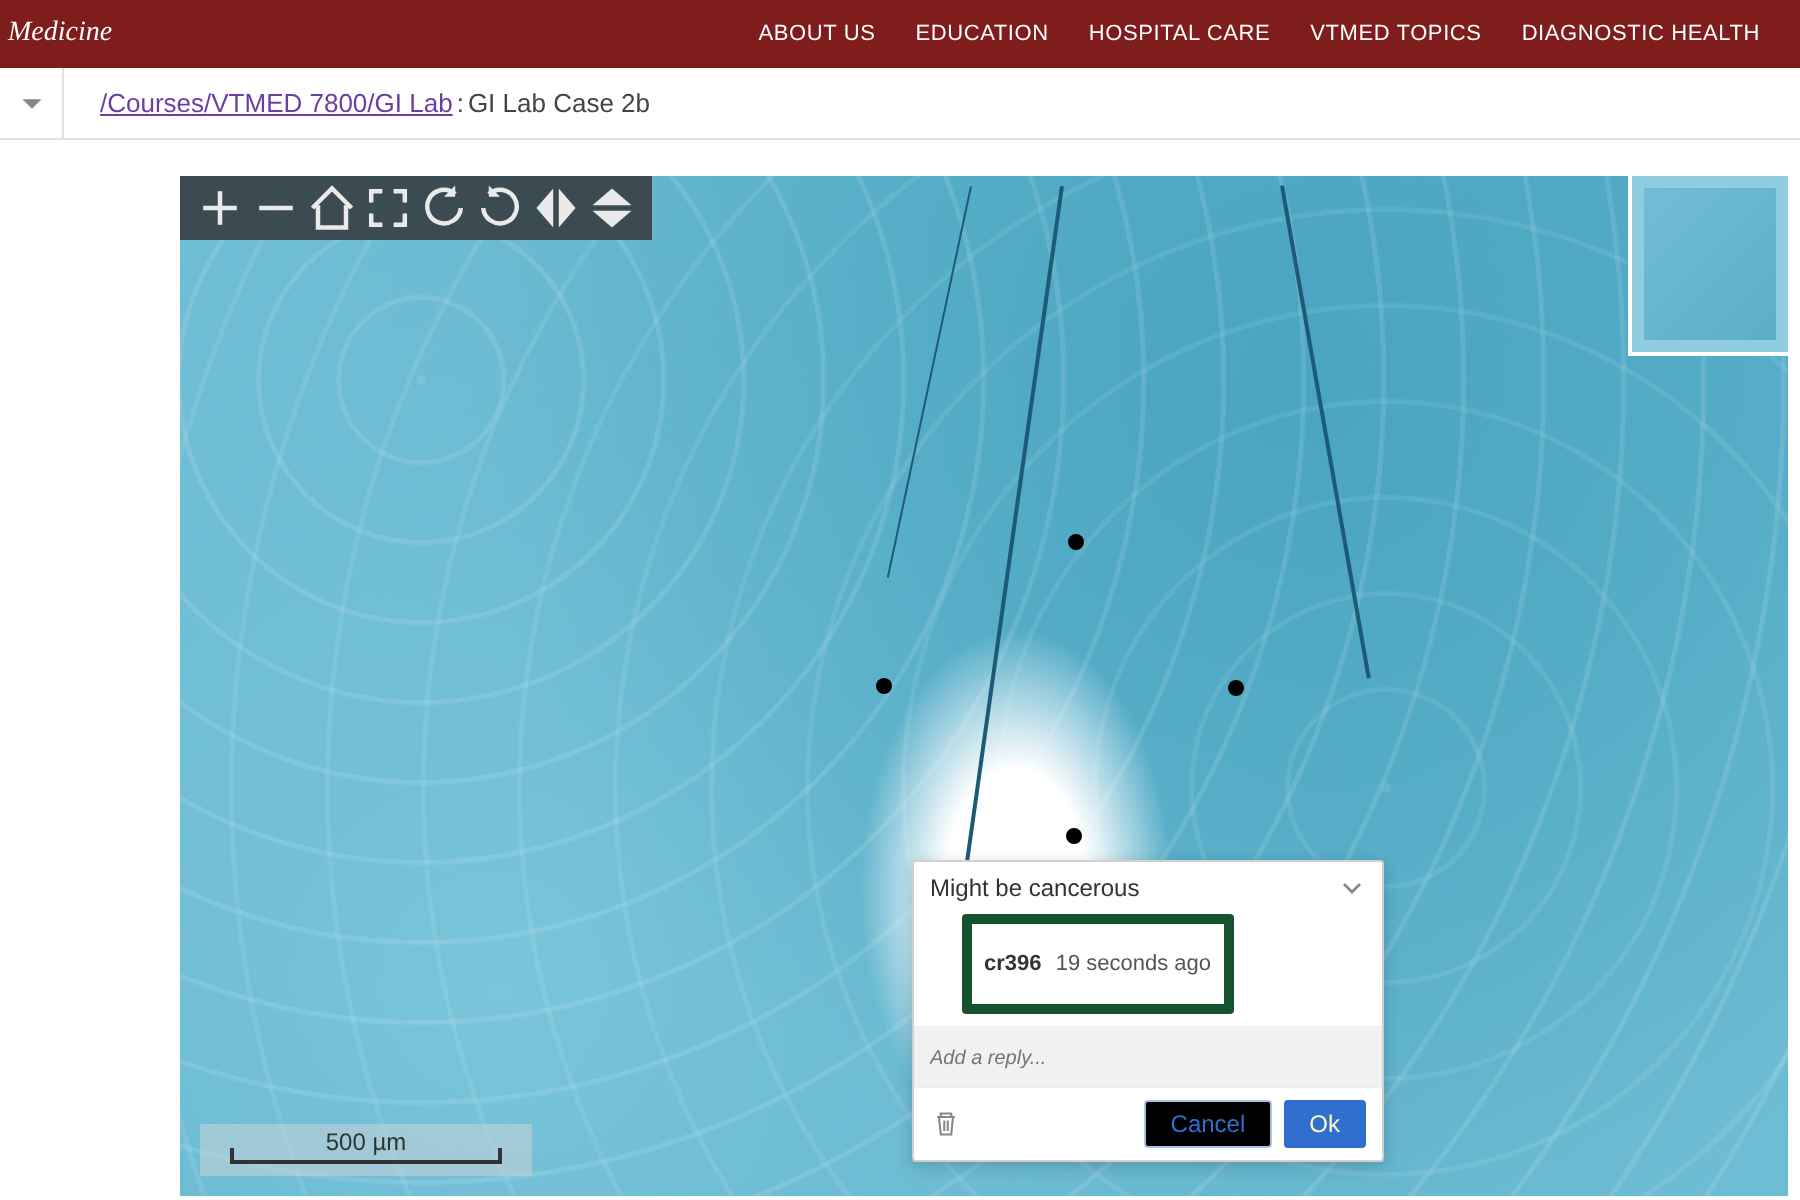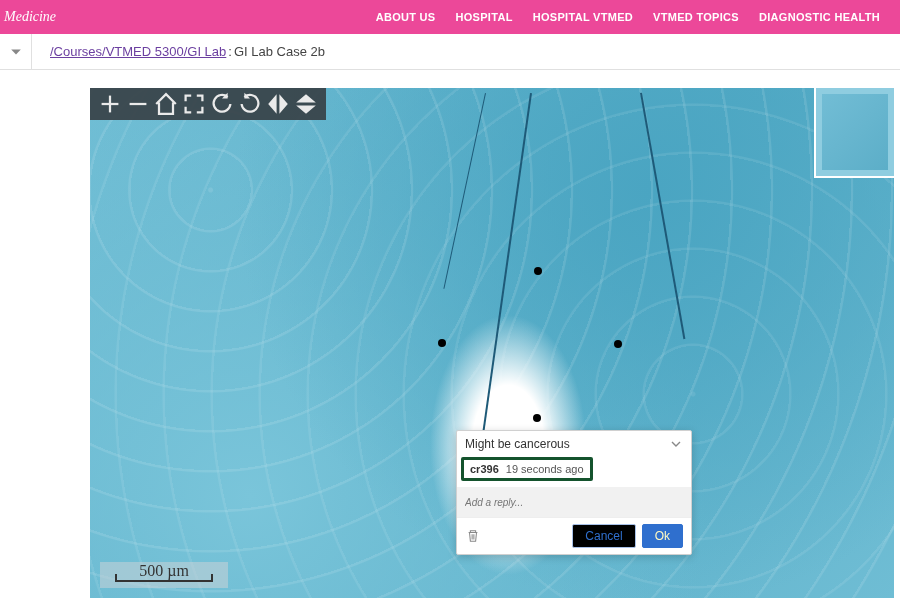--- a/index.html
+++ b/index.html
@@ -1,20 +1,20 @@
 <!DOCTYPE html>
 <html><head>
 <meta charset="utf-8">
 <style>
   * { box-sizing: border-box; margin: 0; padding: 0; }
   html, body { width: 900px; height: 600px; font-family: Arial, Helvetica, sans-serif; overflow: hidden; background: #fff; }
-  .topbar { background: #ec4899; height: 34px; display: flex; align-items: center; justify-content: space-between; padding: 0 20px 0 0; }
+  .topbar { background: #7f1d1d; height: 34px; display: flex; align-items: center; justify-content: space-between; padding: 0 20px 0 0; }
   .topbar-left { color: #fff; font-style: italic; font-family: Georgia, serif; font-size: 14px; padding-left: 4px; }
   .topbar-right { display: flex; gap: 20px; }
-  .topnav-link { color: #fff; font-size: 11px; font-weight: bold; letter-spacing: 0.3px; cursor: pointer; }
+  .topnav-link { color: #fff; font-size: 11px; font-weight: normal; letter-spacing: 0.3px; cursor: pointer; }
   .subbar { height: 36px; border-bottom: 1px solid #e0e0e0; display: flex; align-items: center; padding-left: 50px; font-size: 13px; }
   .breadcrumb-link { color: #6b3fa0; text-decoration: underline; cursor: pointer; }
   .breadcrumb-rest { color: #444; margin-left: 2px; }
   .left-edge { position: absolute; left: 0; top: 34px; width: 32px; height: 36px; border-right: 1px solid #e0e0e0; border-bottom: 1px solid #e0e0e0; display: flex; align-items: center; justify-content: center; cursor: pointer; }
   .left-edge svg { width: 12px; height: 12px; fill: #888; }
   .viewer-wrap { position: absolute; left: 90px; top: 88px; width: 804px; height: 510px; background: #5fb6cf; overflow: hidden; }
   .slide-bg {
     position: absolute; inset: 0;
     background:
       radial-gradient(ellipse 120px 200px at 52% 70%, #ffffff 0%, #ffffff 30%, rgba(255,255,255,0) 65%),
@@ -30,61 +30,61 @@
     repeating-radial-gradient(circle at 15% 20%, rgba(255,255,255,0.18) 0, rgba(255,255,255,0.18) 2px, transparent 3px, transparent 40px),
     repeating-radial-gradient(circle at 75% 60%, rgba(255,255,255,0.14) 0, rgba(255,255,255,0.14) 2px, transparent 3px, transparent 48px);
     mix-blend-mode: screen; opacity:0.6;
   }
   .toolbar { position: absolute; left: 0; top: 0; height: 32px; background: rgba(55,65,70,0.92); display: flex; align-items: center; padding: 0 6px; }
   .tool-btn { width: 28px; height: 28px; display: flex; align-items: center; justify-content: center; cursor: pointer; }
   .tool-btn svg { stroke: #eaeaea; fill: none; stroke-width: 1.6; }
   .mini-map { position: absolute; right: 0; top: 0; width: 80px; height: 90px; background: #8fcde0; border-left: 2px solid #fff; border-bottom: 2px solid #fff; }
   .mini-map-inner { position:absolute; inset:6px; background: linear-gradient(135deg,#72bdd5,#5caec8); }
   .marker { position: absolute; width: 8px; height: 8px; background: #000; border-radius: 50%; }
-  .scalebar { position: absolute; left: 10px; bottom: 10px; width: 128px; height: 26px; background: rgba(200,210,215,0.55); display: flex; align-items: center; justify-content: center; font-size: 16px; color: #333; font-family: Liberation Serif, serif; }
+  .scalebar { position: absolute; left: 10px; bottom: 10px; width: 166px; height: 26px; background: rgba(200,210,215,0.55); display: flex; align-items: center; justify-content: center; font-size: 12px; color: #333; }
   .scalebar-line { position: absolute; bottom: 6px; left: 15px; right: 15px; height: 2px; background: #333; }
   .scalebar-line::before, .scalebar-line::after { content:""; position:absolute; width:2px; height:8px; background:#333; bottom:0; }
   .scalebar-line::before { left:0; } .scalebar-line::after { right:0; }
   .scalebar span { position: relative; top: -4px; }
   .anno-popup { position: absolute; left: 366px; top: 342px; width: 236px; background: #fff; border: 1px solid #d0d0d0; border-radius: 2px; box-shadow: 0 2px 8px rgba(0,0,0,0.18); font-size: 12px; }
   .anno-head { display: flex; align-items: center; justify-content: space-between; padding: 6px 8px; color: #333; }
   .anno-collapse { width: 14px; height: 14px; display: flex; align-items: center; justify-content: center; color: #888; cursor: pointer; }
-  .anno-meta { margin: 0 4px 6px; border: 3px solid #14532d; border-radius: 2px; padding: 3px 6px; font-size: 11px; color: #555; display: inline-block; }
+  .anno-meta { margin: 0 24px 6px; border: 5px solid #14532d; border-radius: 2px; padding: 14px 6px; font-size: 11px; color: #555; display: inline-block; }
   .anno-meta .user { color: #333; font-weight: 600; margin-right: 4px; }
   .anno-reply { background: #f1f1f1; padding: 8px; }
   .anno-reply-input { width: 100%; border: none; background: transparent; font-size: 10px; color: #999; outline: none; font-style: italic; }
   .anno-foot { display: flex; align-items: center; justify-content: space-between; padding: 6px 8px; border-top: 1px solid #eee; }
   .anno-trash { color: #888; cursor: pointer; width: 16px; height: 16px; display: flex; align-items: center; justify-content: center; }
   .anno-actions { display: flex; gap: 6px; }
   .btn { font-size: 12px; padding: 4px 12px; border-radius: 2px; cursor: pointer; border: 1px solid; }
   .btn-cancel { background: #000000; color: #2f6fce; border-color: #a8c1e8; }
   .btn-ok { background: #2f6fce; color: #fef9c3; border-color: #2f6fce; }
 </style>
 </head>
 <body>
 
 <div class="topbar">
   <div class="topbar-left">Medicine</div>
   <div class="topbar-right">
     <span class="topnav-link">ABOUT US</span>
-    <span class="topnav-link">HOSPITAL</span>
-    <span class="topnav-link">HOSPITAL VTMED</span>
+    <span class="topnav-link">EDUCATION</span>
+    <span class="topnav-link">HOSPITAL CARE</span>
     <span class="topnav-link">VTMED TOPICS</span>
     <span class="topnav-link">DIAGNOSTIC HEALTH</span>
   </div>
 </div>
 
 <div class="left-edge">
   <svg viewBox="0 0 10 10">
       <path d="M1 3 L5 7 L9 3" fill="#888"></path>
     </svg>
 </div>
 
 <div class="subbar">
-  <span class="breadcrumb-link">/Courses/VTMED 5300/GI Lab</span>
+  <span class="breadcrumb-link">/Courses/VTMED 7800/GI Lab</span>
   <span class="breadcrumb-rest"> : </span>
   <span class="breadcrumb-rest">GI Lab Case 2b</span>
 </div>
 
 <div class="viewer-wrap">
   <div class="slide-bg"></div>
   <div class="texture"></div>
   <div class="crack c1"></div>
   <div class="crack c2"></div>
   <div class="crack c3"></div>

